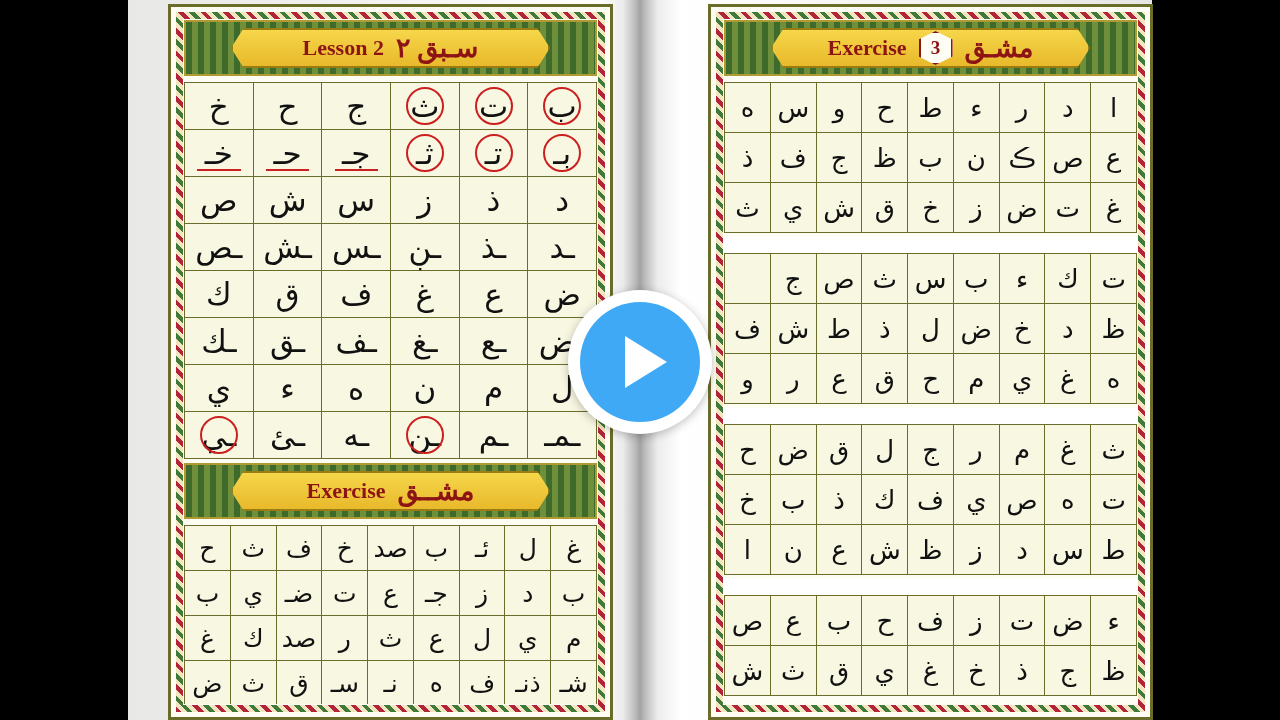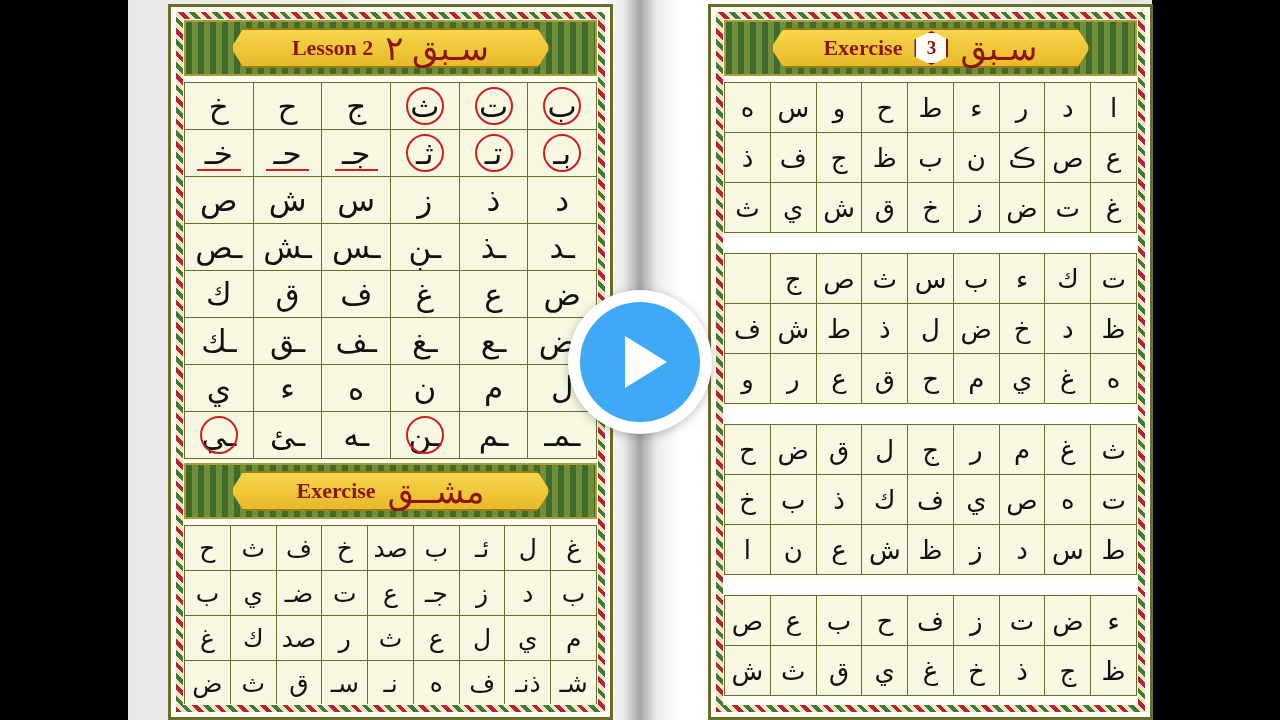--- a/index.html
+++ b/index.html
@@ -81,21 +81,21 @@
     display: flex; align-items: center; justify-content: center;
     gap: 12px;
     clip-path: polygon(4% 0, 96% 0, 100% 50%, 96% 100%, 4% 100%, 0 50%);
     padding: 0 16px;
   }
   .banner .en {
     color: #8d1414; font-weight: bold; font-size: 22px;
     font-family: "Liberation Serif", serif;
   }
   .banner .ar {
-    color: #8d1414; font-weight: normal; font-size: 34px;
+    color: #8d1414; font-weight: bold; font-size: 27px;
     direction: rtl;
   }
   .hexnum {
     width: 34px; height: 34px;
     background: #fdfdf4;
     border: 2px solid #8d1414;
     clip-path: polygon(50% 0,100% 25%,100% 75%,50% 100%,0 75%,0 25%);
     display: flex; align-items: center; justify-content: center;
     color: #8d1414; font-weight: bold; font-size: 19px;
   }
@@ -325,21 +325,21 @@
     <div class="page right">
       <div class="ornate">
         <div class="ornate-inner"></div>
       </div>
       <div class="content">
 
         <div class="banner">
           <div class="plate">
             <span class="en">Exercise</span>
             <span class="hexnum">3</span>
-            <span class="ar">سـبق</span>
+            <span class="ar">مشـق</span>
           </div>
         </div>
 
         <table class="grid right-ex">
           <tbody>
               <tr>
             <td>ا</td>
             <td>د</td>
             <td>ر</td>
             <td>ء</td>

